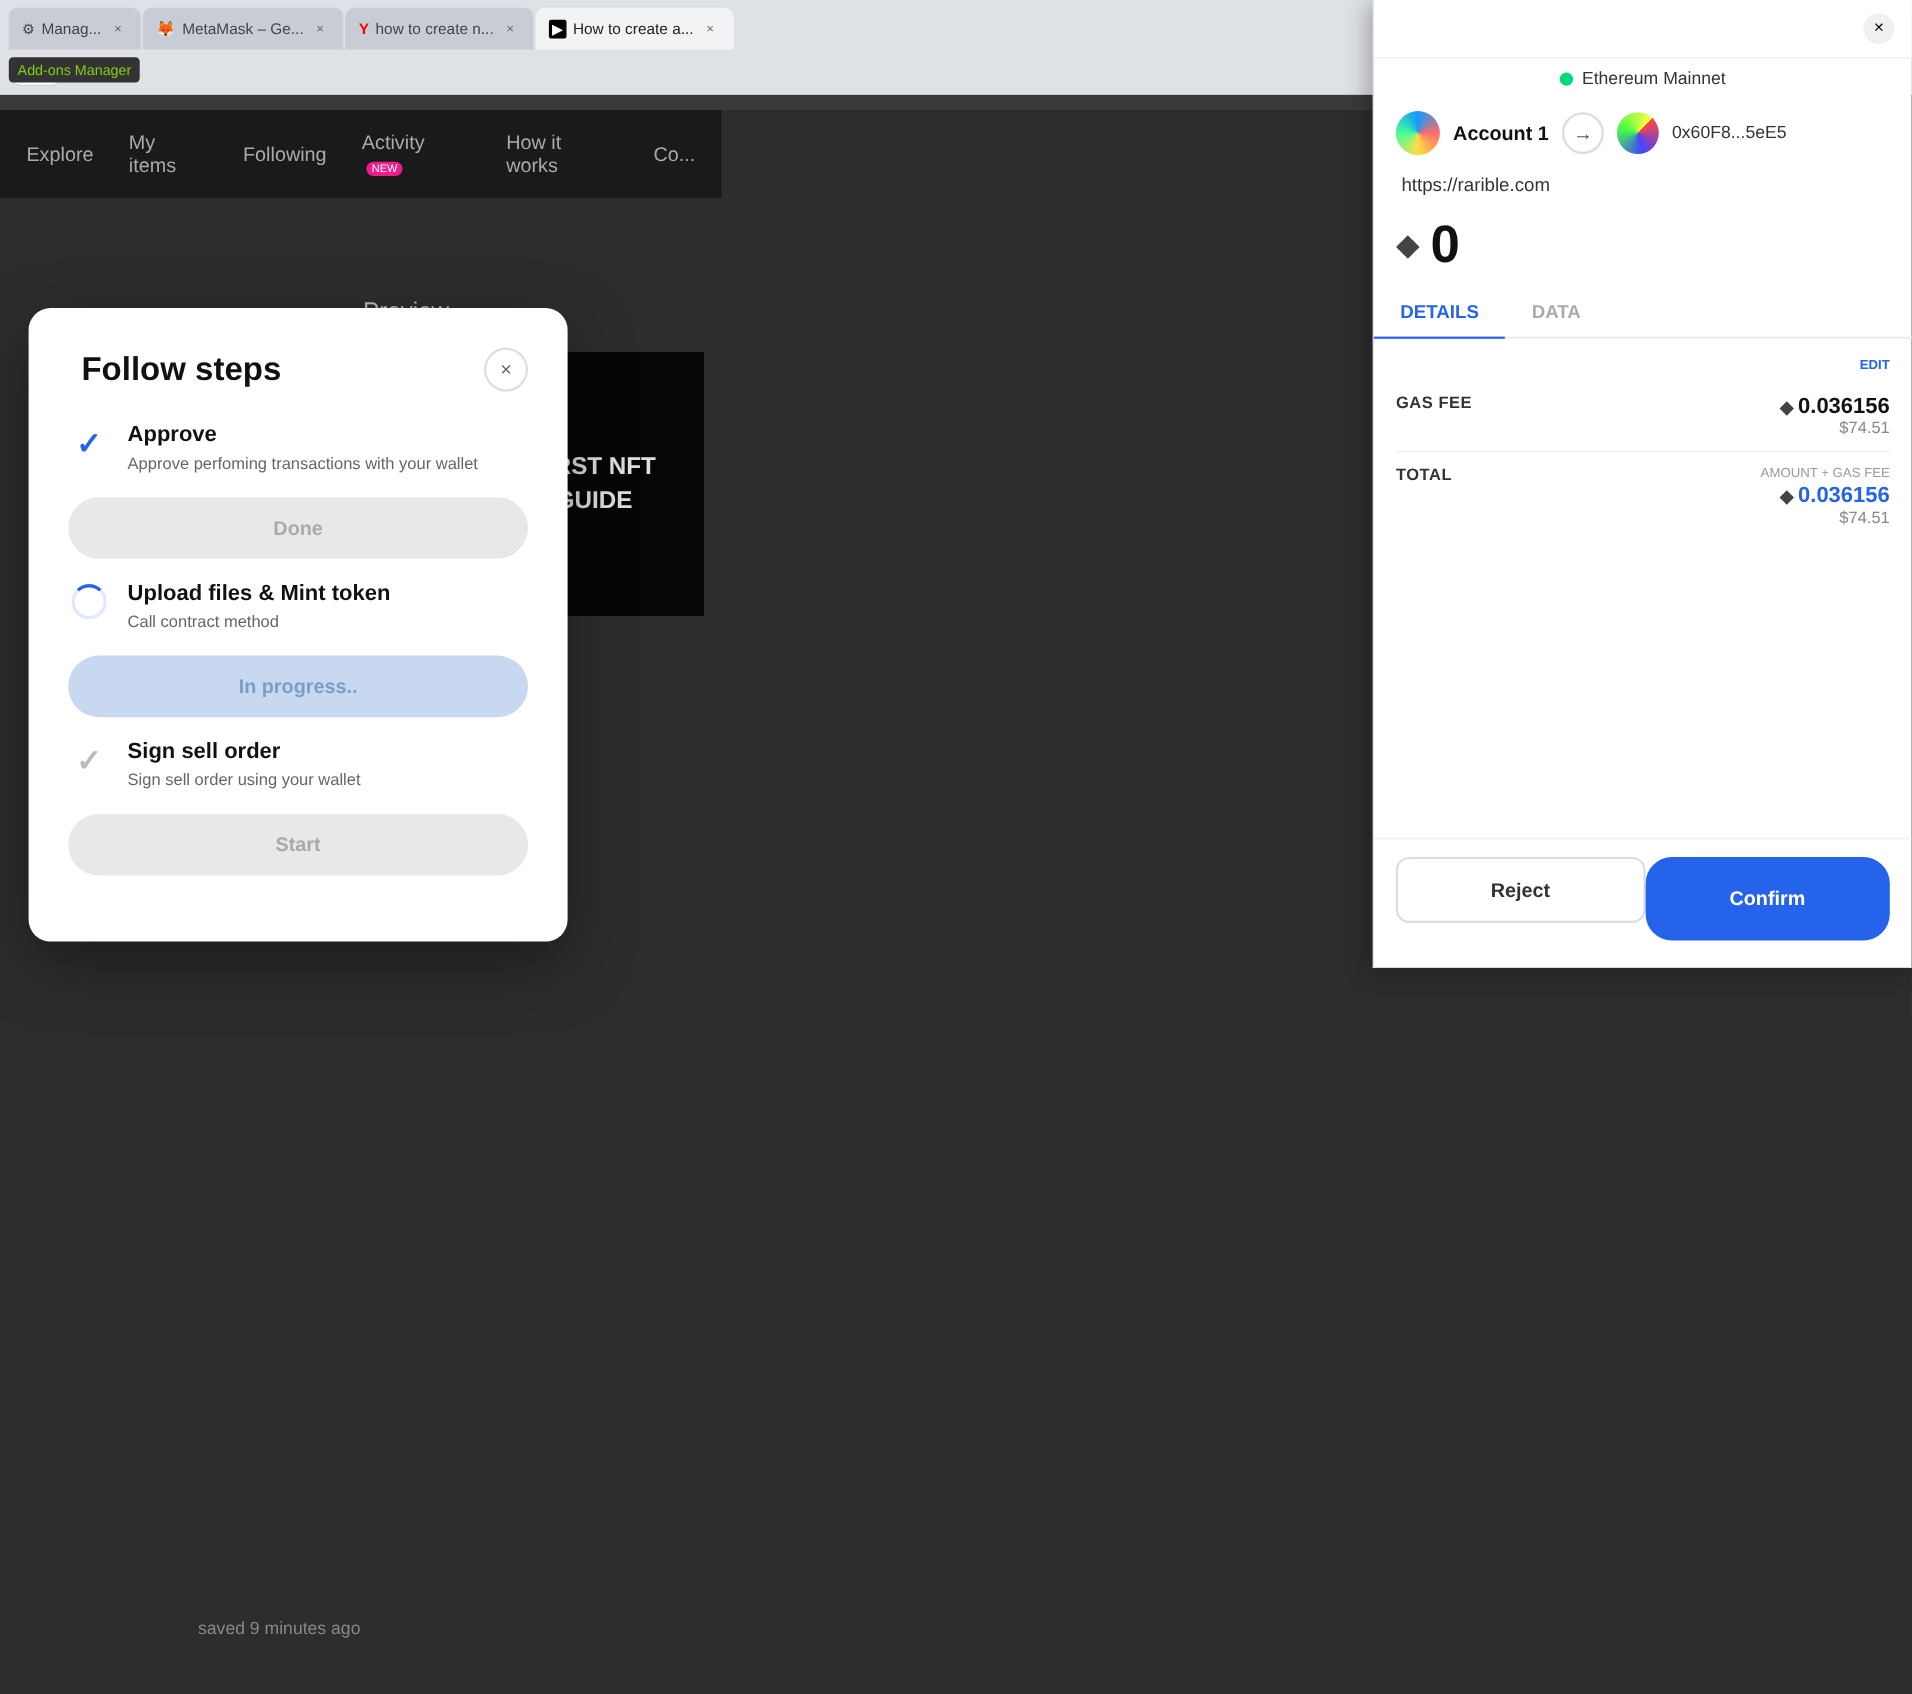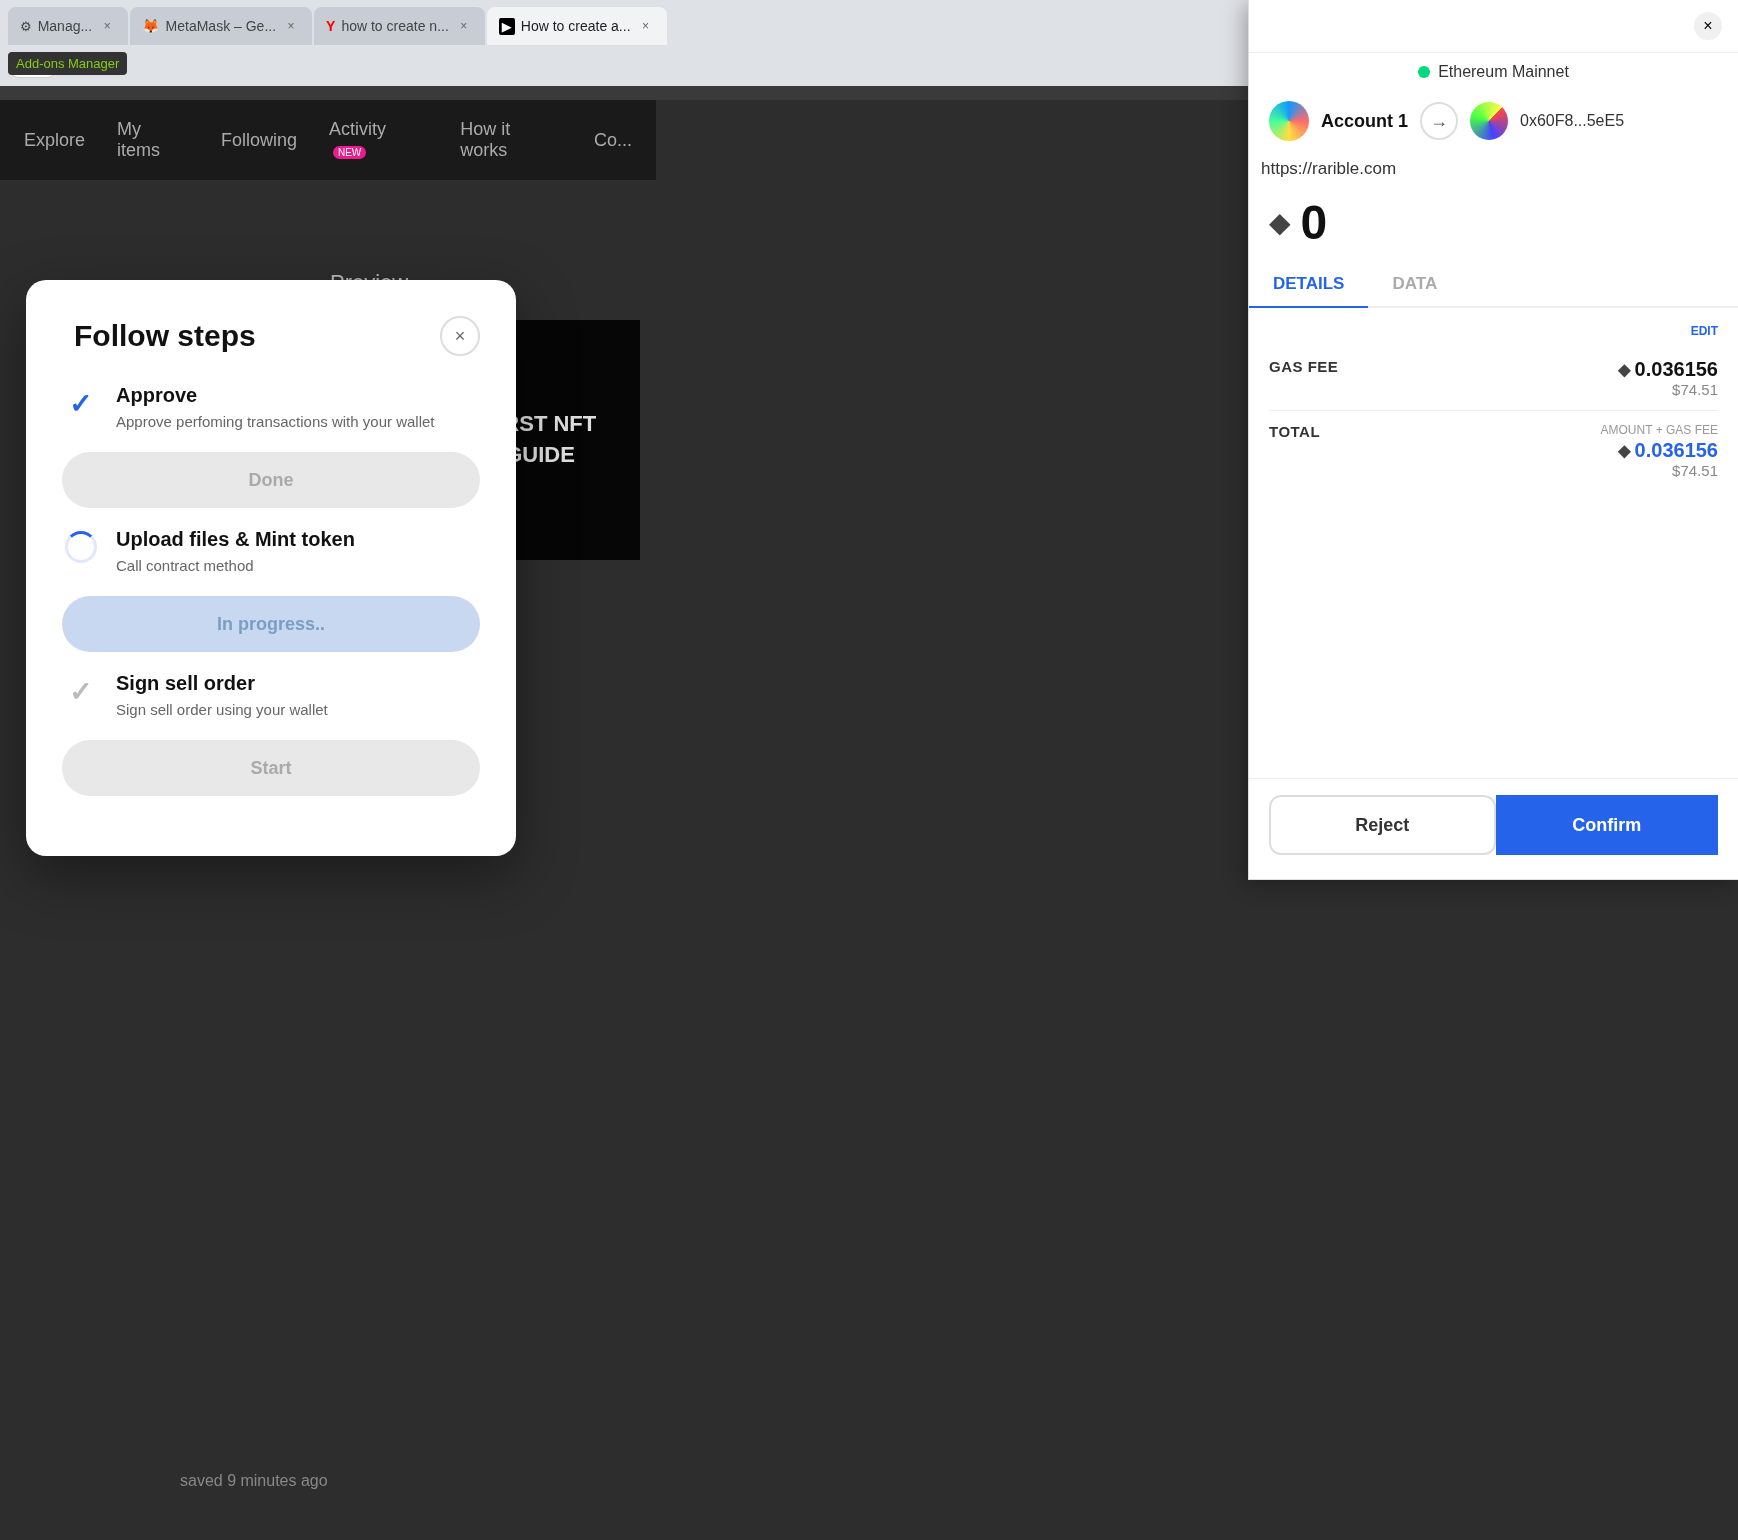--- a/index.html
+++ b/index.html
@@ -404,21 +404,21 @@
       flex-shrink: 0;
     }
 
     .mm-address-text {
       font-size: 16px;
       color: #333;
       font-weight: 500;
     }
 
     .mm-site-url {
-      padding: 8px 12px;
+      padding: 8px 25px;
       font-size: 17px;
       color: #333;
       font-weight: 500;
     }
 
     .mm-mint-badge {
       display: inline-block;
       border: 2px solid #bbb;
       border-radius: 6px;
       padding: 3px 10px;
@@ -566,22 +566,22 @@
       border: 2px solid #ddd;
       background: white;
       font-size: 18px;
       font-weight: 600;
       color: #333;
       cursor: pointer;
     }
 
     .mm-confirm-btn {
       flex: 1;
-      height: 60px;
-      border-radius: 0;
+      height: 76px;
+      border-radius: 24px;
       border: none;
       background: #2563eb;
       color: white;
       font-size: 18px;
       font-weight: 700;
       cursor: pointer;
     }
   </style>
 </head>
 <body>

